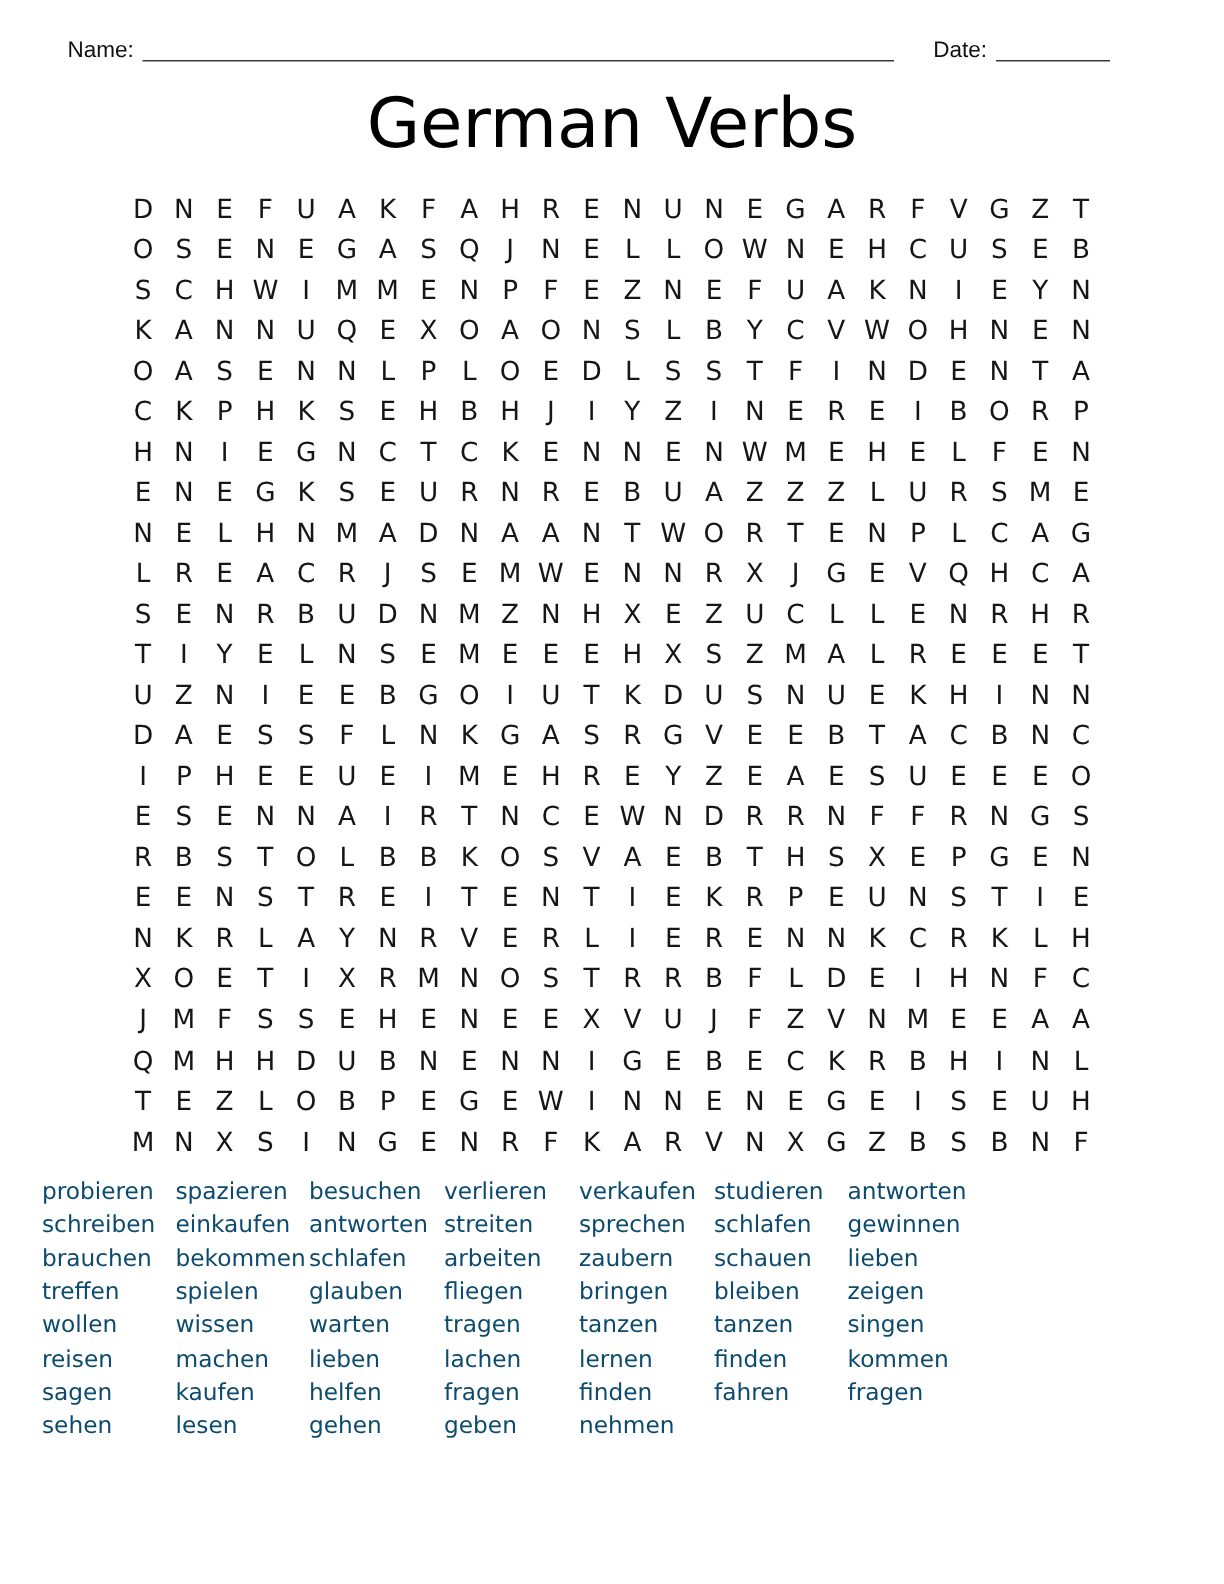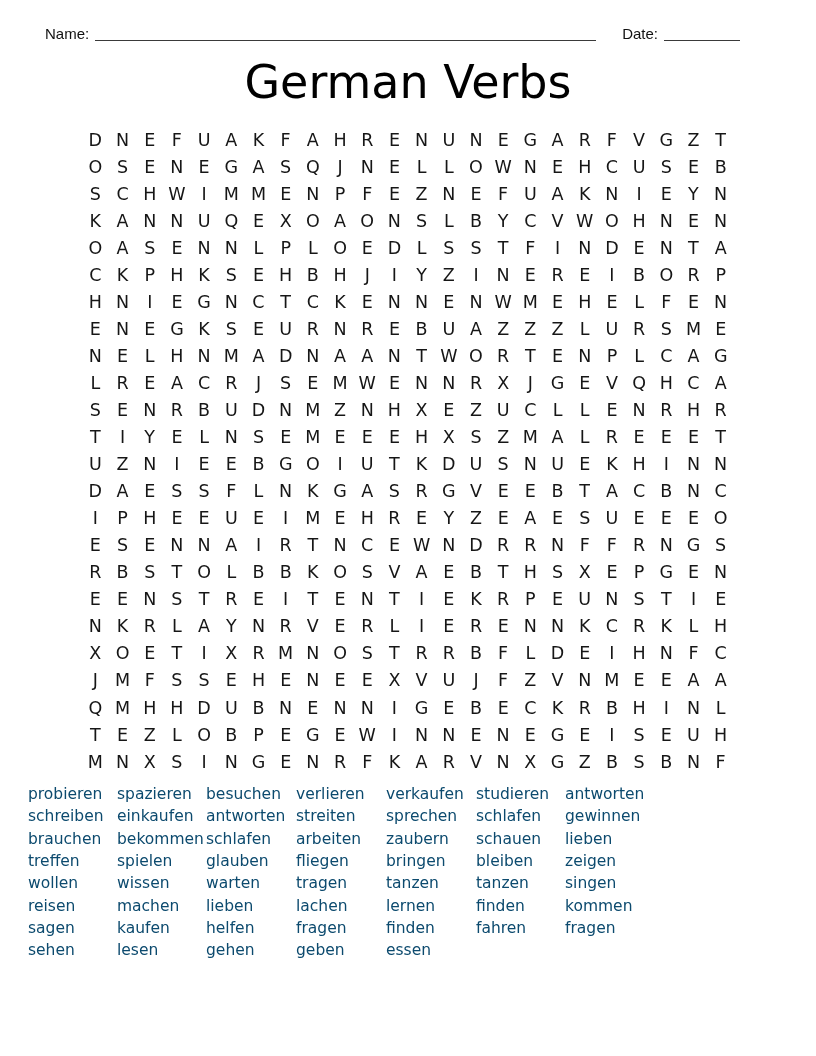--- a/index.html
+++ b/index.html
@@ -705,21 +705,21 @@
         <div class="word">geben</div>
       </div>
       <div>
         <div class="word">verkaufen</div>
         <div class="word">sprechen</div>
         <div class="word">zaubern</div>
         <div class="word">bringen</div>
         <div class="word">tanzen</div>
         <div class="word">lernen</div>
         <div class="word">finden</div>
-        <div class="word">essen</div>
+        <div class="word">nehmen</div>
       </div>
       <div>
         <div class="word">studieren</div>
         <div class="word">schlafen</div>
         <div class="word">schauen</div>
         <div class="word">bleiben</div>
         <div class="word">tanzen</div>
         <div class="word">finden</div>
         <div class="word">fahren</div>
       </div>

